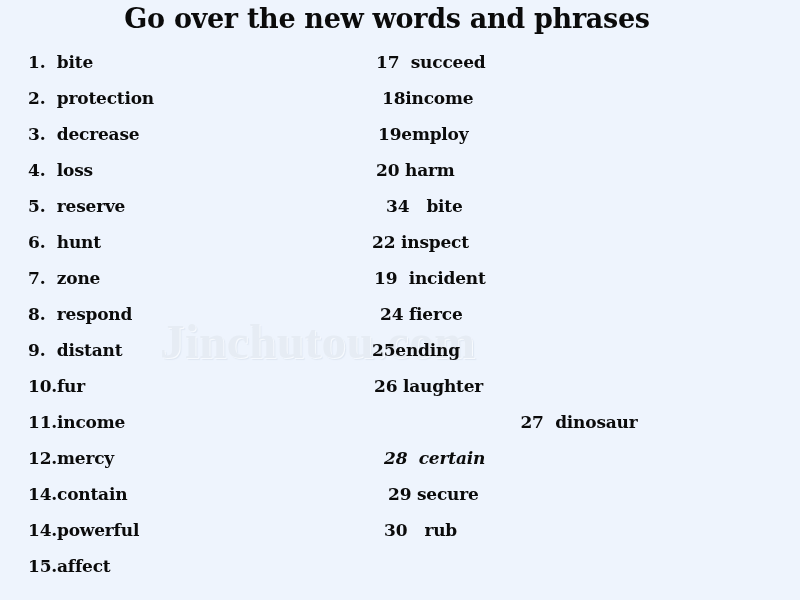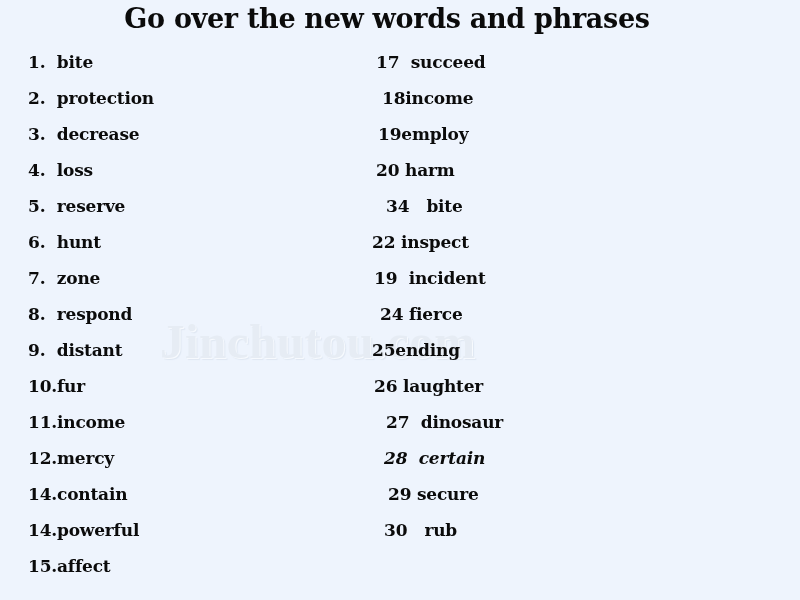--- a/index.html
+++ b/index.html
@@ -116,19 +116,19 @@
       <div class="word-row" style="padding-left: 4px;"><span class="num">17</span><span>  </span><span class="word">succeed</span></div>
       <div class="word-row" style="padding-left: 10px;"><span class="num">18</span><span></span><span class="word">income</span></div>
       <div class="word-row" style="padding-left: 6px;"><span class="num">19</span><span></span><span class="word">employ</span></div>
       <div class="word-row" style="padding-left: 4px;"><span class="num">20</span><span> </span><span class="word">harm</span></div>
       <div class="word-row" style="padding-left: 14px;"><span class="num">34</span><span>   </span><span class="word">bite</span></div>
       <div class="word-row"><span class="num">22</span><span> </span><span class="word">inspect</span></div>
       <div class="word-row" style="padding-left: 2px;"><span class="num">19</span><span>  </span><span class="word">incident</span></div>
       <div class="word-row" style="padding-left: 8px;"><span class="num">24</span><span> </span><span class="word">fierce</span></div>
       <div class="word-row"><span class="num">25</span><span></span><span class="word">ending</span></div>
       <div class="word-row" style="padding-left: 2px;"><span class="num">26</span><span> </span><span class="word">laughter</span></div>
-      <div class="word-row" style="padding-left: 14px;"><span class="num">27</span><span>  </span><span class="word">dinosaur</span></div>
+      <div class="word-row" style="padding-left: 14px; text-align: center;"><span class="num">27</span><span>  </span><span class="word">dinosaur</span></div>
       <div class="word-row" style="padding-left: 12px; font-style: italic;"><span class="num">28</span><span>  </span><span class="word">certain</span></div>
       <div class="word-row" style="padding-left: 16px;"><span class="num">29</span><span> </span><span class="word">secure</span></div>
       <div class="word-row" style="padding-left: 12px;"><span class="num">30</span><span>   </span><span class="word">rub</span></div>
     </div>
 
 </div>
 
 </body></html>

